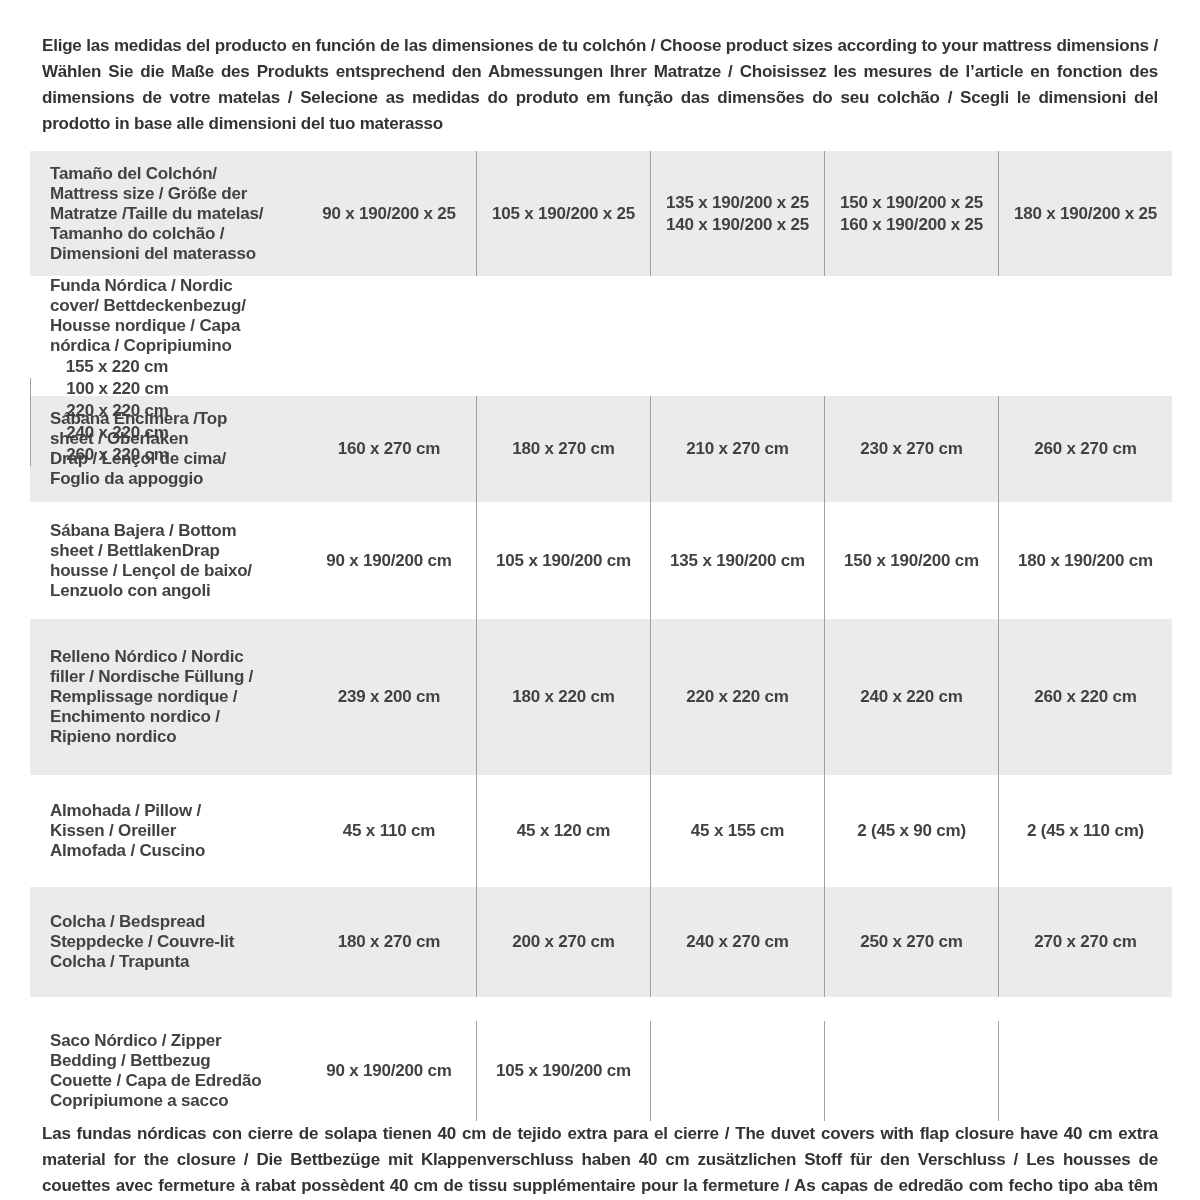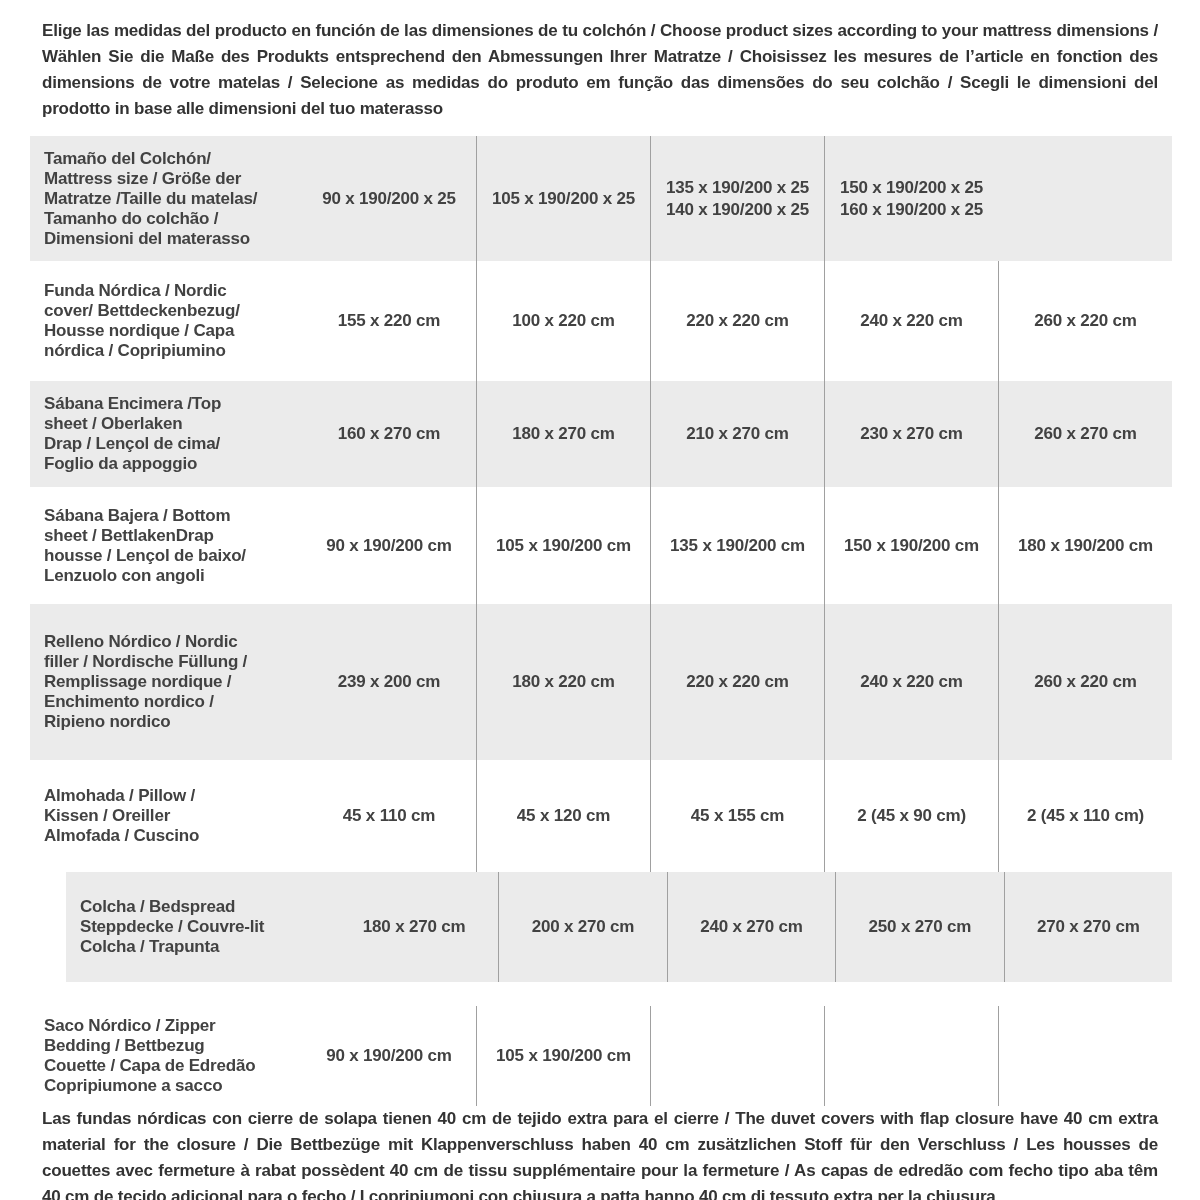--- a/index.html
+++ b/index.html
@@ -10,31 +10,31 @@
     color: #383838;
   }
   .para {
     margin: 0 42px;
     font-size: 17px;
     line-height: 26px;
     text-align: justify;
     letter-spacing: -0.2px;
     color: #333333;
   }
-  .intro { padding-top: 18px; }
+  .intro { padding-top: 33px; }
   .footnote { }
   .size-table {
     margin: 14px 28px 0 30px;
     width: 1142px;
   }
   .t-row { display: flex; align-items: stretch; }
   .t-row.shade { background: #ebebeb; }
   .t-label {
     width: 272px;
-    padding: 0 8px 0 14px;
+    padding: 0 8px 0 20px;
     display: flex;
     align-items: center;
     font-size: 17px;
     line-height: 20px;
     letter-spacing: -0.2px;
     white-space: pre-line;
     color: #424242;
   }
   .t-cell {
     width: 174px;
@@ -43,26 +43,26 @@
     justify-content: center;
     text-align: center;
     font-size: 17px;
     line-height: 22px;
     letter-spacing: -0.2px;
     white-space: pre-line;
     color: #424242;
   }
   .t-cell ~ .t-cell { border-left: 1px solid #a0a0a0; }
   .r1 { height: 125px; }
-  .r2 { height: 120px; }
+  .r2 { height: 120px; flex-direction: column; }
   .r3 { height: 106px; }
   .r4 { height: 117px; justify-content: flex-end; }
   .r5 { height: 156px; }
   .r6 { height: 112px; }
-  .r7 { height: 110px; margin-left: 36px; }
+  .r7 { height: 110px; }
   .r8 { height: 100px; margin-top: 24px; }
 </style>
 </head>
 <body>
 
 <div class="para intro">Elige las medidas del producto en función de las dimensiones de tu colchón / Choose product sizes according to your mattress dimensions / Wählen Sie die Maße des Produkts entsprechend den Abmessungen Ihrer Matratze / Choisissez les mesures de l’article en fonction des dimensions de votre matelas / Selecione as medidas do produto em função das dimensões do seu colchão / Scegli le dimensioni del prodotto in base alle dimensioni del tuo materasso</div>
 
 <div class="size-table">
 
   <div class="t-row r1 shade">
@@ -70,20 +70,21 @@
 Mattress size / Größe der
 Matratze /Taille du matelas/
 Tamanho do colchão /
 Dimensioni del materasso</div>
     <div class="t-cell">90 x 190/200 x 25</div>
     <div class="t-cell">105 x 190/200 x 25</div>
     <div class="t-cell">135 x 190/200 x 25
 140 x 190/200 x 25</div>
     <div class="t-cell">150 x 190/200 x 25
 160 x 190/200 x 25</div>
+    <div class="t-cell">180 x 190/200 x 25</div>
   </div>
 
   <div class="t-row r2">
     <div class="t-label">Funda Nórdica /  Nordic
 cover/ Bettdeckenbezug/
 Housse nordique  / Capa
 nórdica / Copripiumino</div>
     <div class="t-cell">155 x 220 cm</div>
     <div class="t-cell">100 x 220 cm</div>
     <div class="t-cell">220 x 220 cm</div>

